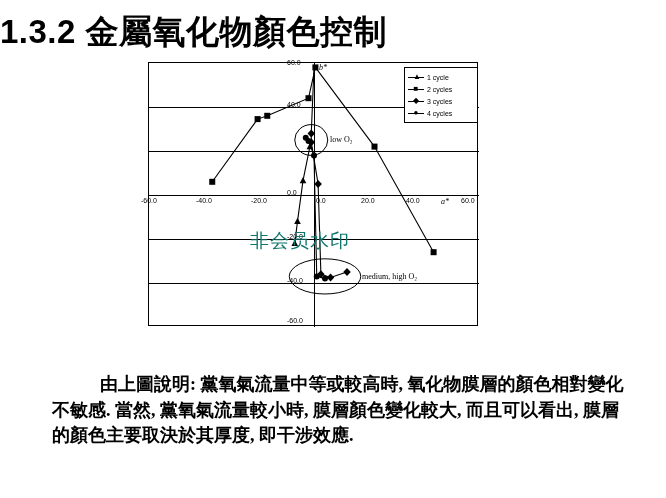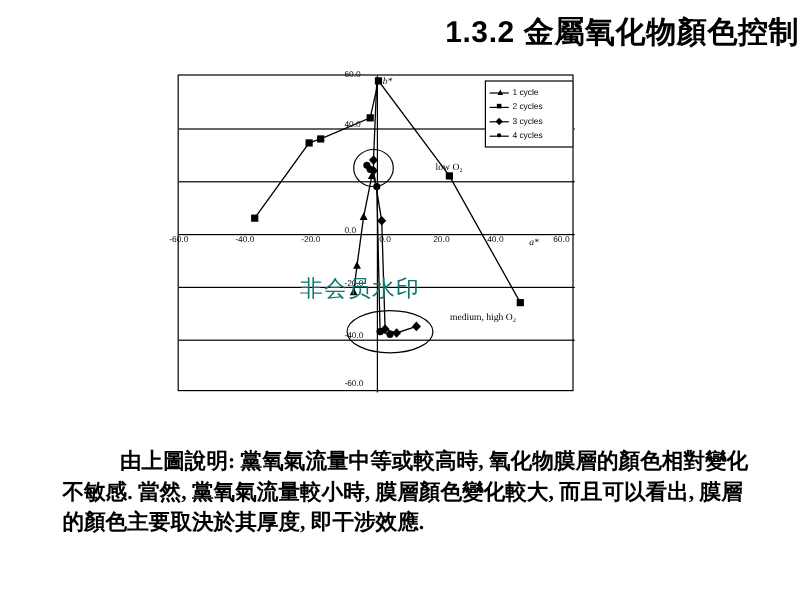--- a/index.html
+++ b/index.html
@@ -18,22 +18,22 @@
     position: absolute;
     inset: 0;
     width: 666px;
     height: 498px;
   }
   .slide-title {
     position: absolute;
     left: 0;
     top: 10px;
     width: 666px;
-    text-align: right;
-    font-size: 25px;
+    text-align: left;
+    font-size: 33px;
     font-weight: bold;
     color: #000000;
     letter-spacing: 0.5px;
     font-family: "Liberation Sans", sans-serif;
   }
   .chart-area {
     position: absolute;
     left: 148px;
     top: 62px;
     width: 372px;
@@ -214,22 +214,22 @@
         <circle cx="167.75" cy="213.4" r="3" fill="#000000"></circle>
         <circle cx="176.0" cy="215.6" r="3" fill="#000000"></circle>
 
         <ellipse cx="162.25" cy="77.0" rx="16.5" ry="15.4" fill="none" stroke="#000000" stroke-width="1"></ellipse>
         <ellipse cx="176.0" cy="213.4" rx="35.75" ry="17.6" fill="none" stroke="#000000" stroke-width="1"></ellipse>
       </svg>
 
       <div class="axis-name" style="left:170px; top:0px;">b*</div>
       <div class="axis-name" style="left:292px; top:134px;">a*</div>
 
-      <div class="annot" style="left:181px; top:72px;margin-left:33px;">low O₂</div>
-      <div class="annot" style="left:213px; top:197px;padding-left:13px;">medium, high O₂</div>
+      <div class="annot" style="left:181px; top:72px;">low O₂</div>
+      <div class="annot" style="left:213px; top:209px;">medium, high O₂</div>
 
       <div class="legend">
         <div class="legend-row">
           <span class="legend-mark">
               <span class="sym">▲</span>
             </span>
           <span class="legend-label">1 cycle</span>
         </div>
         <div class="legend-row">
           <span class="legend-mark">

